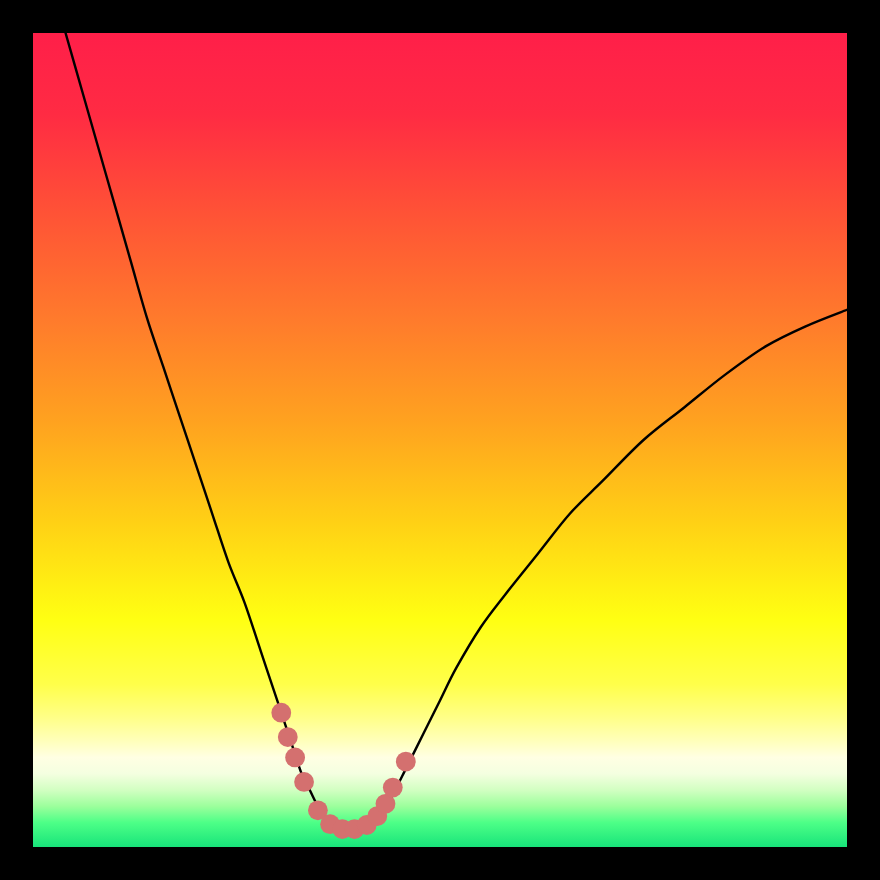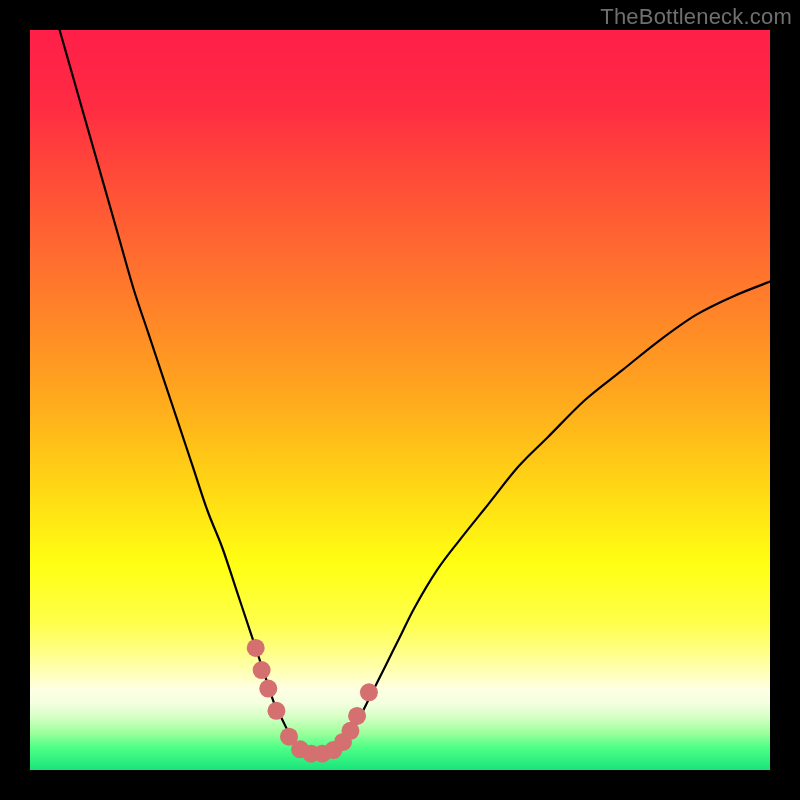--- a/index.html
+++ b/index.html
@@ -42,21 +42,20 @@
     font-weight: 500;
     letter-spacing: 0.2px;
     user-select: none;
   }
 </style>
 </head>
 <body>
 
 <div class="frame">
 
-  <div class="watermark">TheBottleneck.com</div>
 
   <div class="plot">
     <svg class="gradient" viewBox="0 0 740 740" preserveAspectRatio="none">
       <defs>
         <linearGradient id="bg-grad" x1="0" y1="0" x2="0" y2="1">
             <stop offset="0%" stop-color="#ff1f49"></stop>
             <stop offset="10%" stop-color="#ff2b43"></stop>
             <stop offset="22%" stop-color="#ff5236"></stop>
             <stop offset="35%" stop-color="#ff7a2c"></stop>
             <stop offset="48%" stop-color="#ffa31f"></stop>

